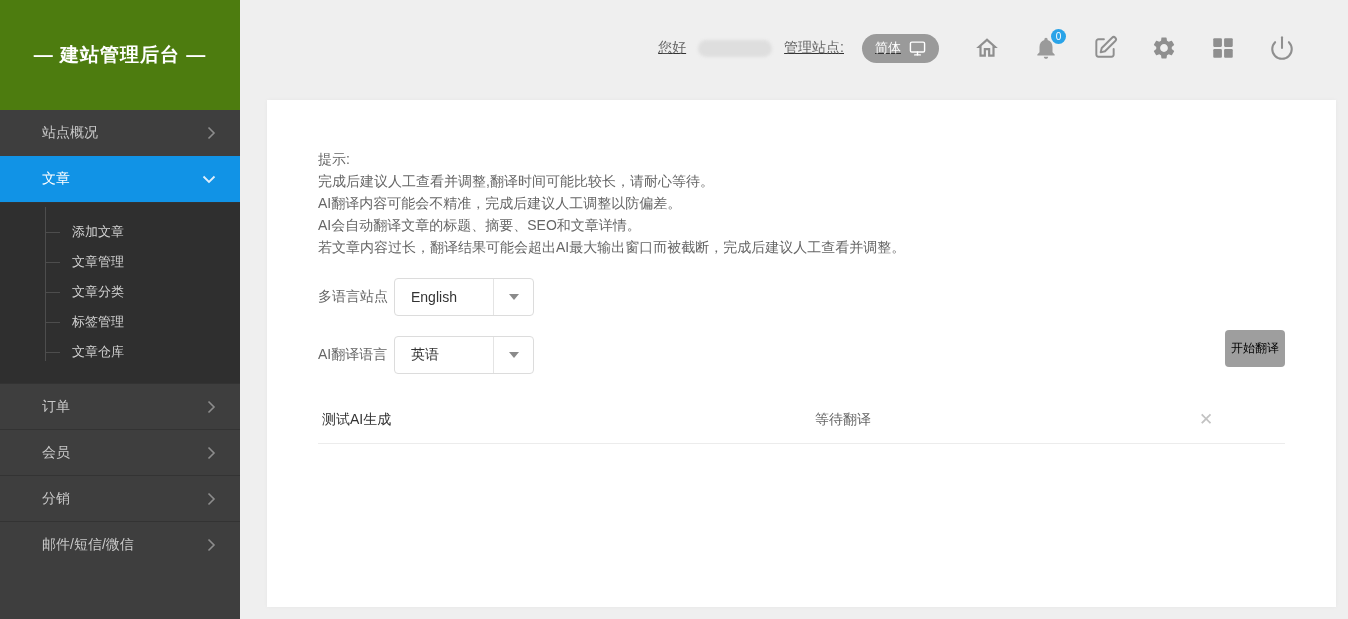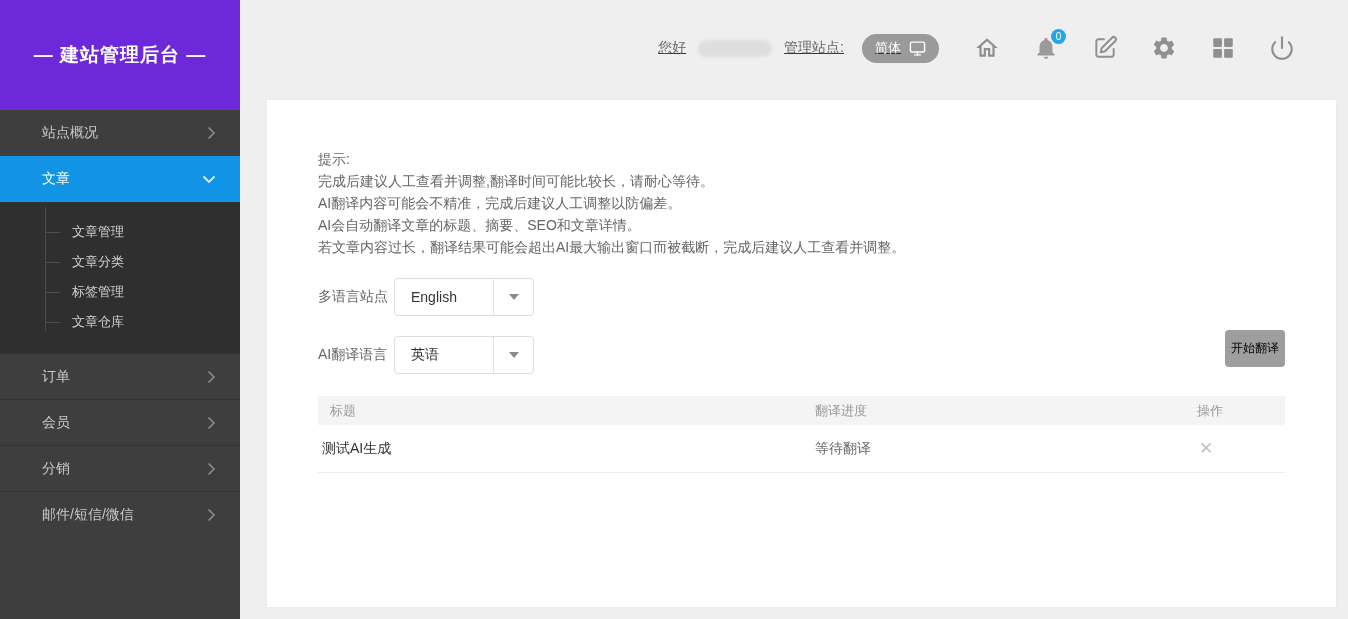--- a/index.html
+++ b/index.html
@@ -10,21 +10,21 @@
     position:relative;
     color:#333;
   }
 
   
   .sidebar {
     position:absolute; left:0; top:0; width:240px; height:619px;
     background:#3e3e3e;
   }
   .brand {
-    height:110px; background:#6d28d9;
+    height:110px; background:#4d7c0f;
     display:flex; align-items:center; justify-content:center;
     color:#fff; font-size:19px; font-weight:bold; letter-spacing:1px;
   }
   .nav-item {
     height:46px; padding:0 24px 0 42px;
     display:flex; align-items:center; justify-content:space-between;
     color:#c9c9c9; font-size:14px; cursor:pointer;
     border-top:1px solid #333;
     background:#3e3e3e;
   }
@@ -142,20 +142,21 @@
           <polyline points="1.5,1.5 7,7 1.5,12.5"></polyline>
         </svg>
     </div>
     <div class="nav-item active">
       <span>文章</span>
       <svg class="chev" width="14" height="9" viewBox="0 0 14 9" fill="none" stroke-width="1.8">
           <polyline points="1.5,1.5 7,7 12.5,1.5"></polyline>
         </svg>
     </div>
     <div class="submenu">
+      <div class="sub-item">添加文章</div>
       <div class="sub-item">文章管理</div>
       <div class="sub-item">文章分类</div>
       <div class="sub-item">标签管理</div>
       <div class="sub-item">文章仓库</div>
     </div>
     <div class="nav-item">
       <span>订单</span>
       <svg class="chev" width="9" height="14" viewBox="0 0 9 14" fill="none" stroke-width="1.6">
           <polyline points="1.5,1.5 7,7 1.5,12.5"></polyline>
         </svg>
@@ -250,24 +251,19 @@
       <span class="val">英语</span>
       <span class="arrow-zone">
           <span class="caret"></span>
         </span>
     </div>
   </div>
 
   <button class="start-btn">开始翻译</button>
 
   <div class="table">
-    <div class="thead">
-      <div class="c1">标题</div>
-      <div class="c2">翻译进度</div>
-      <div class="c3">操作</div>
-    </div>
     <div class="trow">
       <div class="c1">测试AI生成</div>
       <div class="c2">等待翻译</div>
       <div class="c3"><span class="x-icon">✕</span></div>
     </div>
   </div>
 </main>
 
 </body></html>

